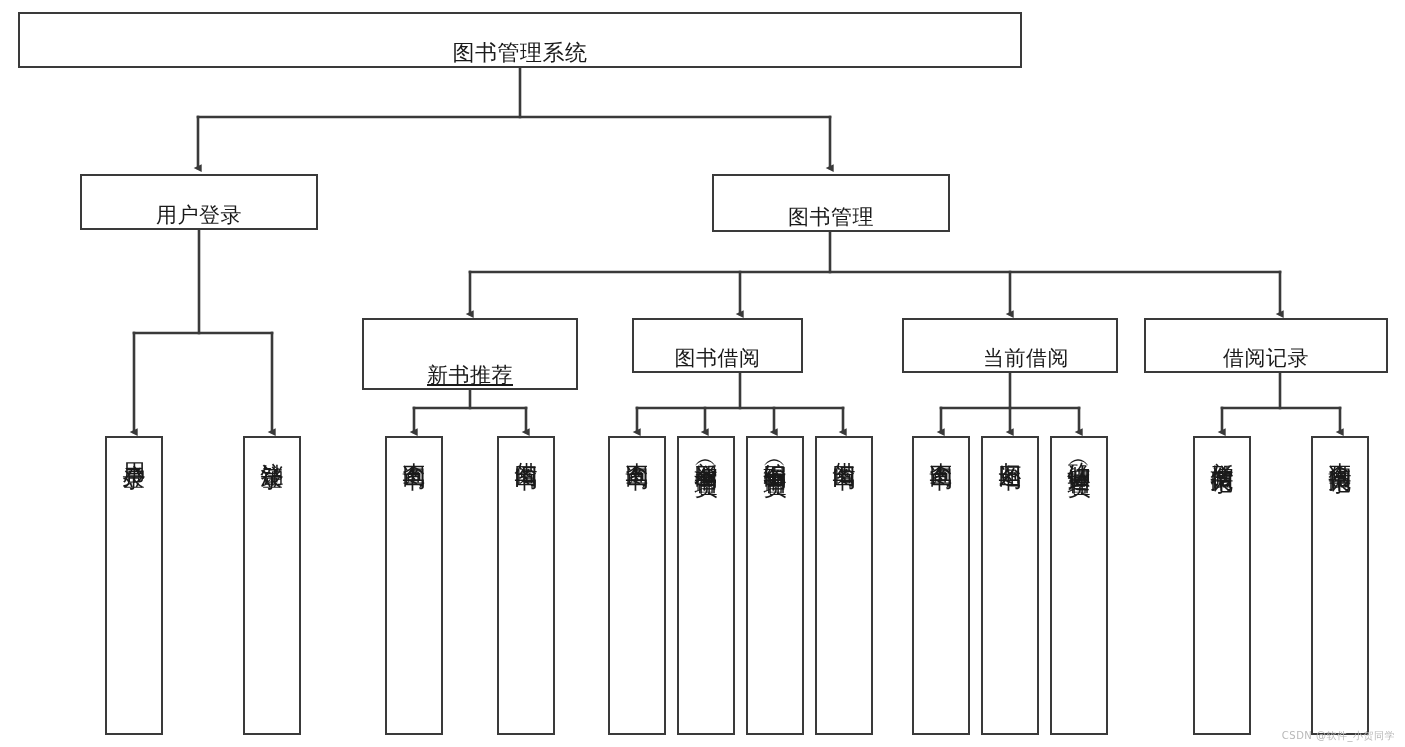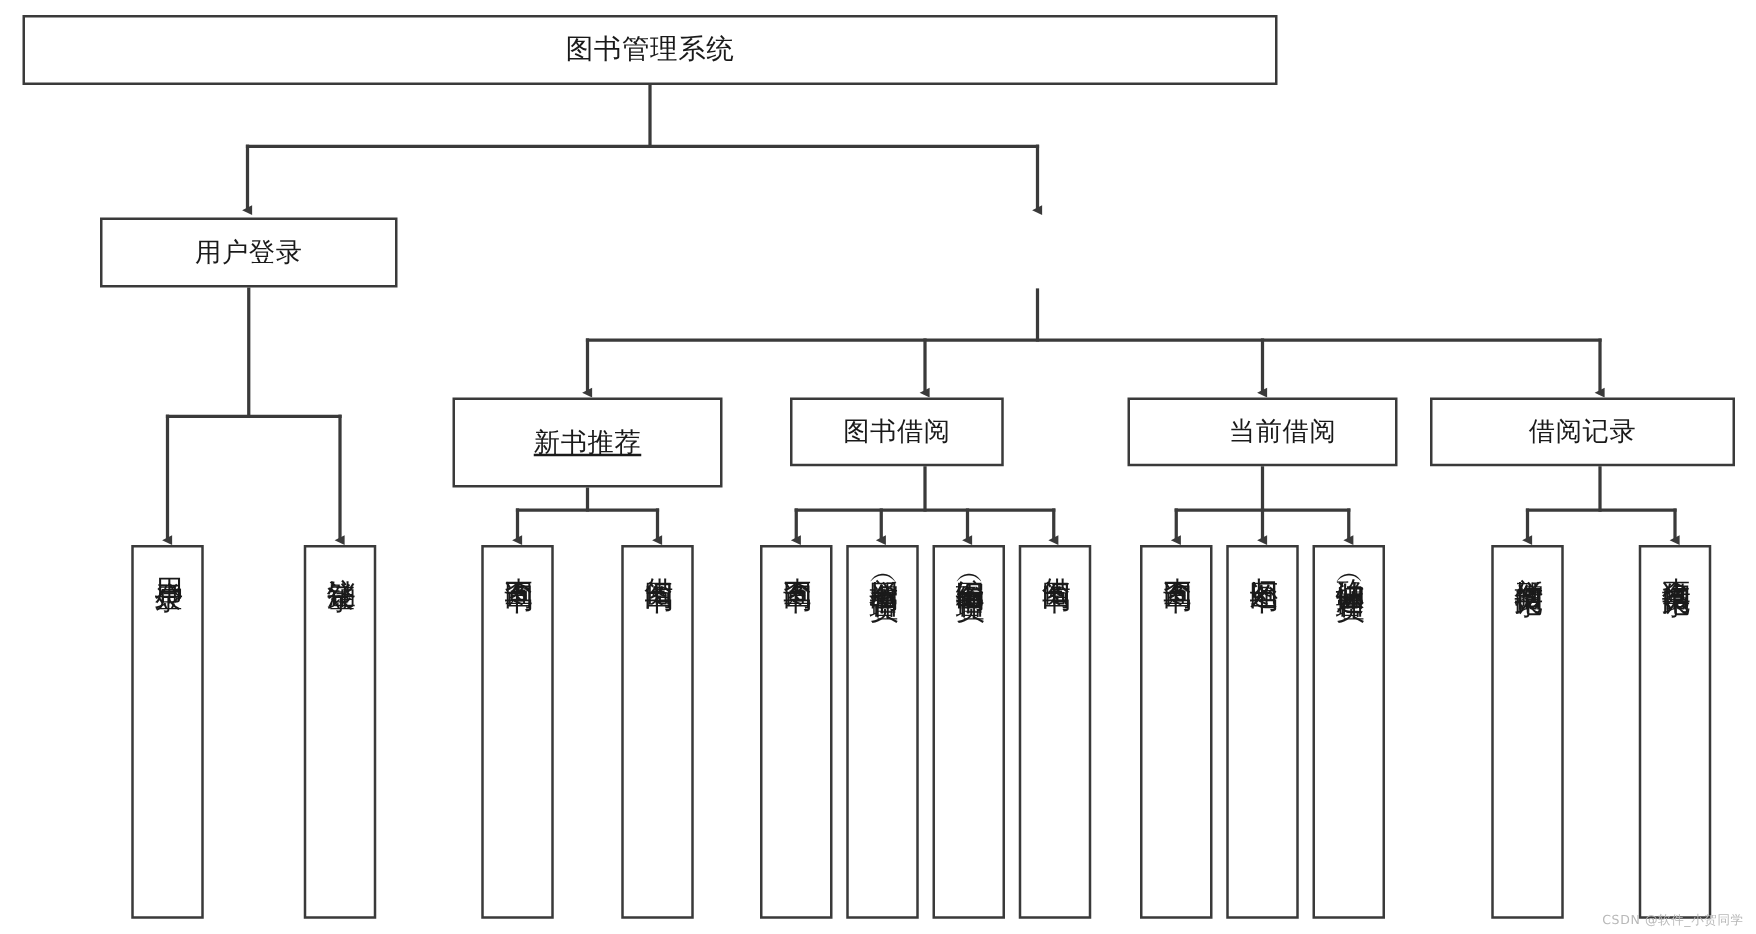--- a/index.html
+++ b/index.html
@@ -25,21 +25,21 @@
     width: 1405px;
     height: 747px;
     pointer-events: none;
   }
   .node {
     position: absolute;
     box-sizing: border-box;
     background: #ffffff;
     border: 2.5px solid #3a3a3a;
     display: flex;
-    align-items: center;
+    align-items: flex-end;
     justify-content: center;
     color: #1a1a1a;
     z-index: 2;
   }
   .node .node-label {
     display: block;
     text-align: center;
     line-height: 1.18;
     letter-spacing: 0.5px;
   }
@@ -130,20 +130,23 @@
     </g>
   </svg>
 
   <div class="node horiz root" style="left:18px; top:12px; width:1004px; height:56px;">
     <span class="node-label">图书管理系统</span>
   </div>
 
   <div class="node horiz" style="left:80px; top:174px; width:238px; height:56px;">
     <span class="node-label">用户登录</span>
   </div>
+  <div class="node horiz" style="left:712px; top:174px; width:238px; height:58px;">
+    <span class="node-label">图书管理</span>
+  </div>
 
   <div class="node horiz" style="left:362px; top:318px; width:216px; height:72px;text-decoration:underline;">
     <span class="node-label">新书推荐</span>
   </div>
   <div class="node horiz" style="left:632px; top:318px; width:171px; height:55px;">
     <span class="node-label">图书借阅</span>
   </div>
   <div class="node horiz" style="left:902px; top:318px; width:216px; height:55px;padding-left:32px;">
     <span class="node-label">当前借阅</span>
   </div>

